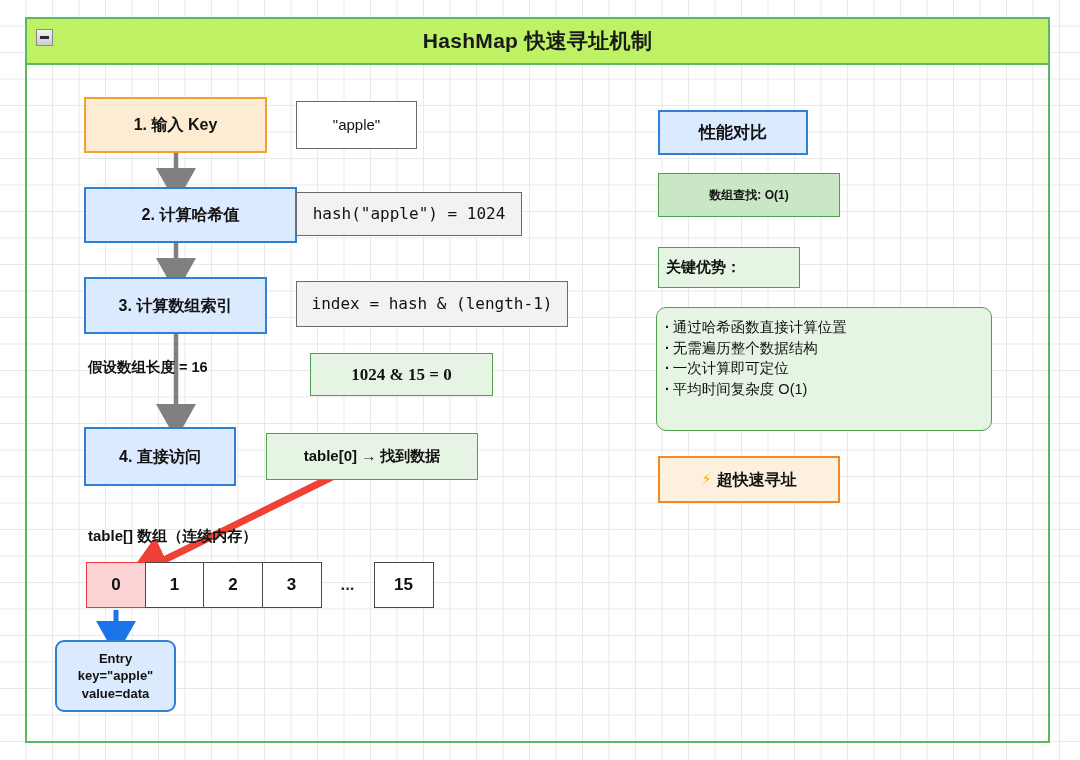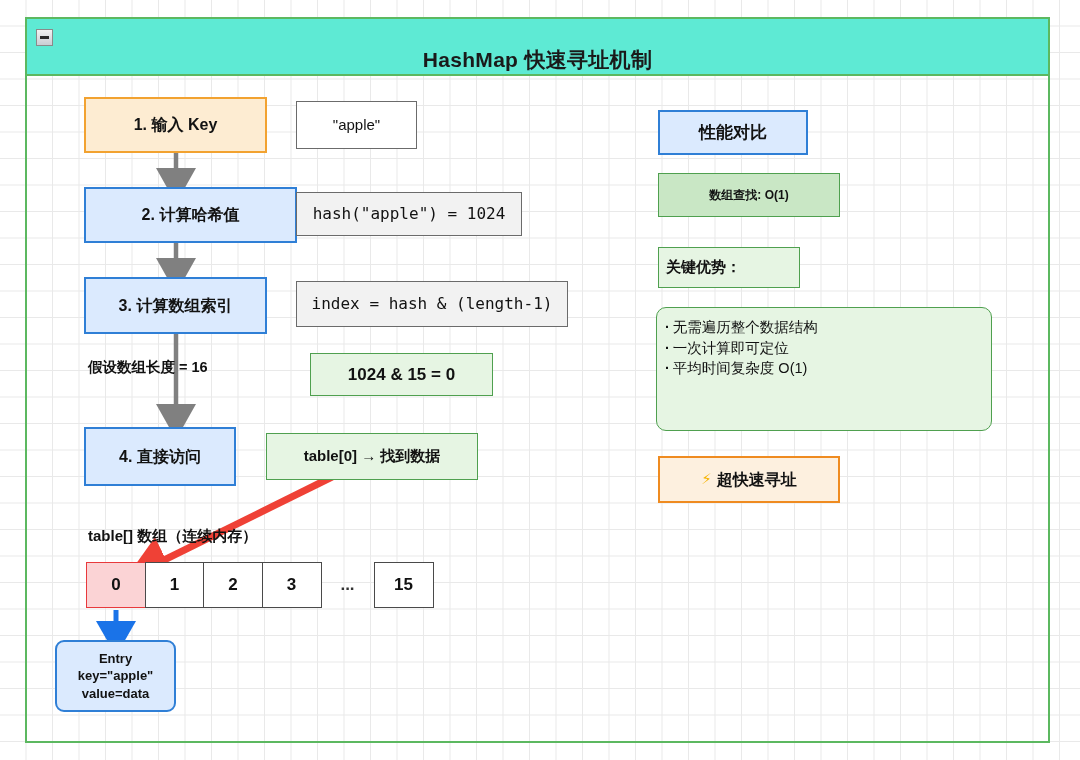--- a/index.html
+++ b/index.html
@@ -36,26 +36,26 @@
     height: 726px;
     border: 2px solid #5cb860;
     box-sizing: border-box;
     background: transparent;
   }
   #title-bar {
     position: absolute;
     left: 0;
     top: 0;
     width: 100%;
-    height: 57px;
-    background: #5eead4;
+    height: 46px;
+    background: #bef264;
     border-bottom: 2px solid #5cb860;
     box-sizing: border-box;
     display: flex;
-    align-items: flex-end;
+    align-items: center;
     justify-content: center;
   }
   #title-text {
     font-size: 21px;
     font-weight: bold;
     color: #1a1a1a;
     letter-spacing: 0.3px;
   }
   #collapse-btn {
     position: absolute;
@@ -256,21 +256,21 @@
 </div>
 
 <div class="node gray" style="left:296px; top:192px; width:226px; height:44px;">
   <span>hash("apple") = 1024</span>
 </div>
 
 <div class="node gray" style="left:296px; top:281px; width:272px; height:46px; padding:0 8px;">
   <span>index = hash &amp; (length-1)</span>
 </div>
 
-<div class="node greenlt" style="left:310px; top:353px; width:183px; height:43px; font-size:17px;">
+<div class="node greenlt" style="left:310px; top:353px; width:183px; height:43px; font-size:17px;font-family:Liberation Serif, serif;">
   <span>1024 &amp; 15 = 0</span>
 </div>
 
 <div class="node greenlt" style="left:266px; top:433px; width:212px; height:47px; font-size:15px;">
   <span>table[0] → 找到数据</span>
 </div>
 
 <div class="plain-label" style="left:88px; top:527px; font-size:15px;">table[] 数组（连续内存）</div>
 
 <div id="array-row">
@@ -295,20 +295,21 @@
 <div class="node green" style="left:658px; top:173px; width:182px; height:44px; font-size:12px;">
   <span>数组查找: O(1)</span>
 </div>
 
 <div class="node greenlt" style="left:658px; top:247px; width:142px; height:41px; font-size:15px; justify-content:flex-start; padding-left:7px;">
   <span>关键优势：</span>
 </div>
 
 <div id="advantages-box">
   <ul>
+    <li>通过哈希函数直接计算位置</li>
     <li>无需遍历整个数据结构</li>
     <li>一次计算即可定位</li>
     <li>平均时间复杂度 O(1)</li>
   </ul>
 </div>
 
 <div class="node peach" style="left:658px; top:456px; width:182px; height:47px; font-size:16px;">
   <span class="lightning">⚡</span>
   <span>超快速寻址</span>
 </div>

